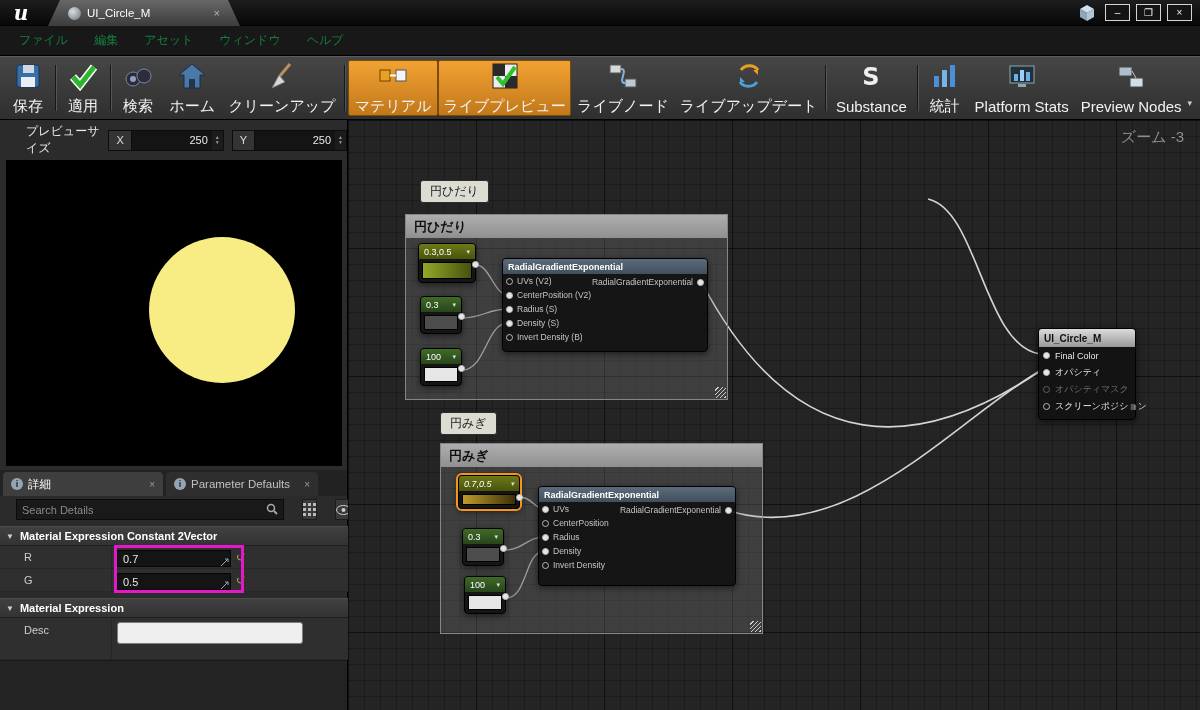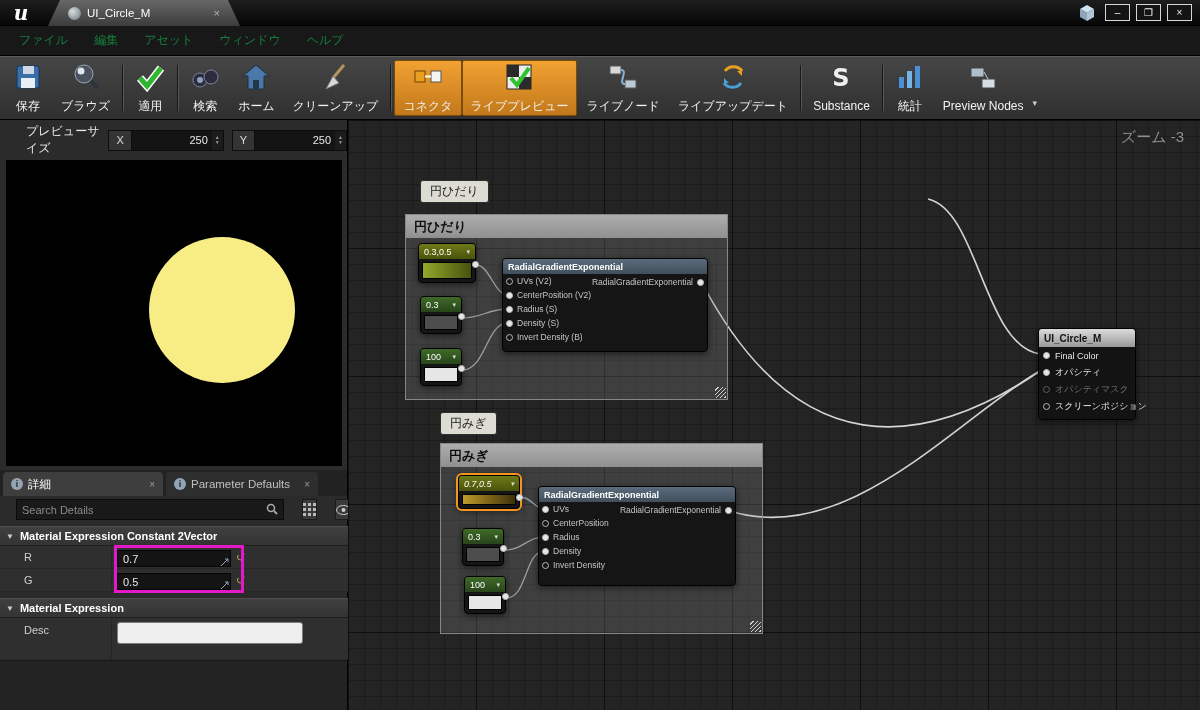--- a/index.html
+++ b/index.html
@@ -34,21 +34,21 @@
   .menu-item { padding:0 13px; font-size:12px; color:#15803d; }
 
   
   #toolbar { position:absolute; left:0; top:56px; width:1200px; height:64px;
              background:linear-gradient(#464646,#2f2f2f);
              border-top:1px solid #5c5c5c; border-bottom:1px solid #000;
              display:flex; align-items:stretch; padding:3px 4px; }
   .tbtn { display:flex; flex-direction:column; align-items:center; justify-content:center;
           gap:2px; padding:2px 8px; min-width:48px; border:1px solid transparent; }
   .tbtn.active { background:linear-gradient(#f2a233,#c2781a); border:1px solid #7a4c08; border-radius:2px; }
-  .tlabel { font-size:12px; color:#f2f2f2; white-space:nowrap; }
+  .tlabel { font-size:15px; color:#f2f2f2; white-space:nowrap; }
   .tsep { width:1px; background:#181818; margin:5px 3px; box-shadow:1px 0 0 #565656; }
   .tcaret { display:flex; align-items:flex-end; padding:0 4px 8px 0; color:#ccc; font-size:9px; }
 
   
   #leftpanel { position:absolute; left:0; top:120px; width:348px; height:590px;
                background:#2b2b2b; border-right:1px solid #000; }
   .previewbar { position:absolute; left:0; top:5px; width:100%; height:30px;
                 display:flex; align-items:center; }
   .pv-label { margin-left:26px; font-size:12px; color:#eaeaea;font-family:Liberation Serif, serif; }
   .axis-group { display:flex; align-items:center; margin-left:8px;
@@ -192,28 +192,20 @@
 
 <div id="toolbar">
   <div class="tbtn">
     <span><svg width="30" height="30">
           <rect x="4" y="4" width="22" height="22" rx="2" fill="#3a6ea8" stroke="#15395e"></rect>
           <rect x="10" y="4" width="11" height="8" fill="#cdd8e4"></rect>
           <rect x="8" y="16" width="14" height="10" fill="#e9eff5"></rect>
         </svg></span>
     <span class="tlabel">保存</span>
   </div>
-  <div class="tbtn">
-    <span><svg width="30" height="30">
-          <circle cx="13" cy="12" r="9" fill="#4a5260" stroke="#9aa6b4"></circle>
-          <circle cx="10" cy="9" r="3.5" fill="#dfe6ec"></circle>
-          <line x1="20" y1="19" x2="27" y2="26" stroke="#2a3340" stroke-width="4"></line>
-        </svg></span>
-    <span class="tlabel">ブラウズ</span>
-  </div>
   <div class="tsep"></div>
   <div class="tbtn">
     <span><svg width="30" height="30">
           <path d="M5 16 L12 24 L26 6" stroke="#fff" stroke-width="8" fill="none"></path>
           <path d="M5 16 L12 24 L26 6" stroke="#2fb62f" stroke-width="5" fill="none"></path>
         </svg></span>
     <span class="tlabel">適用</span>
   </div>
   <div class="tsep"></div>
   <div class="tbtn">
@@ -238,21 +230,21 @@
         </svg></span>
     <span class="tlabel">クリーンアップ</span>
   </div>
   <div class="tsep"></div>
   <div class="tbtn active">
     <span><svg width="30" height="30">
           <rect x="2" y="9" width="10" height="11" fill="#e8a020" stroke="#6e4200"></rect>
           <rect x="18" y="9" width="10" height="11" fill="#f4f4f4" stroke="#555"></rect>
           <line x1="12" y1="14.5" x2="18" y2="14.5" stroke="#fff" stroke-width="2"></line>
         </svg></span>
-    <span class="tlabel">コネクタ</span>
+    <span class="tlabel">マテリアル</span>
   </div>
   <div class="tbtn active">
     <span><svg width="30" height="30">
           <rect x="3" y="3" width="24" height="24" fill="#ededed" stroke="#222"></rect>
           <rect x="3" y="3" width="12" height="12" fill="#2a2a2a"></rect>
           <rect x="15" y="15" width="12" height="12" fill="#2a2a2a"></rect>
           <path d="M7 16 L13 23 L25 6" stroke="#2fc22f" stroke-width="4" fill="none"></path>
         </svg></span>
     <span class="tlabel">ライブプレビュー</span>
   </div>
@@ -281,20 +273,30 @@
     <span class="tlabel">Substance</span>
   </div>
   <div class="tsep"></div>
   <div class="tbtn">
     <span><svg width="30" height="30">
           <rect x="4" y="15" width="5" height="11" fill="#4a90d8"></rect>
           <rect x="12" y="9" width="5" height="17" fill="#74b4e8"></rect>
           <rect x="20" y="4" width="5" height="22" fill="#4a90d8"></rect>
         </svg></span>
     <span class="tlabel">統計</span>
+  </div>
+  <div class="tbtn">
+    <span><svg width="30" height="30">
+          <rect x="3" y="4" width="24" height="17" fill="#23303c" stroke="#8aa"></rect>
+          <rect x="7" y="12" width="4" height="7" fill="#6ab0e8"></rect>
+          <rect x="13" y="8" width="4" height="11" fill="#9ad0f8"></rect>
+          <rect x="19" y="10" width="4" height="9" fill="#6ab0e8"></rect>
+          <rect x="11" y="22" width="8" height="3" fill="#8aa"></rect>
+        </svg></span>
+    <span class="tlabel">Platform Stats</span>
   </div>
   <div class="tbtn">
     <span><svg width="30" height="30">
           <rect x="3" y="5" width="13" height="9" fill="#aebecc" stroke="#444"></rect>
           <rect x="14" y="16" width="13" height="9" fill="#d4dde4" stroke="#444"></rect>
           <line x1="16" y1="9" x2="20" y2="16" stroke="#ccc"></line>
         </svg></span>
     <span class="tlabel">Preview Nodes</span>
   </div>
   <div class="tcaret">

